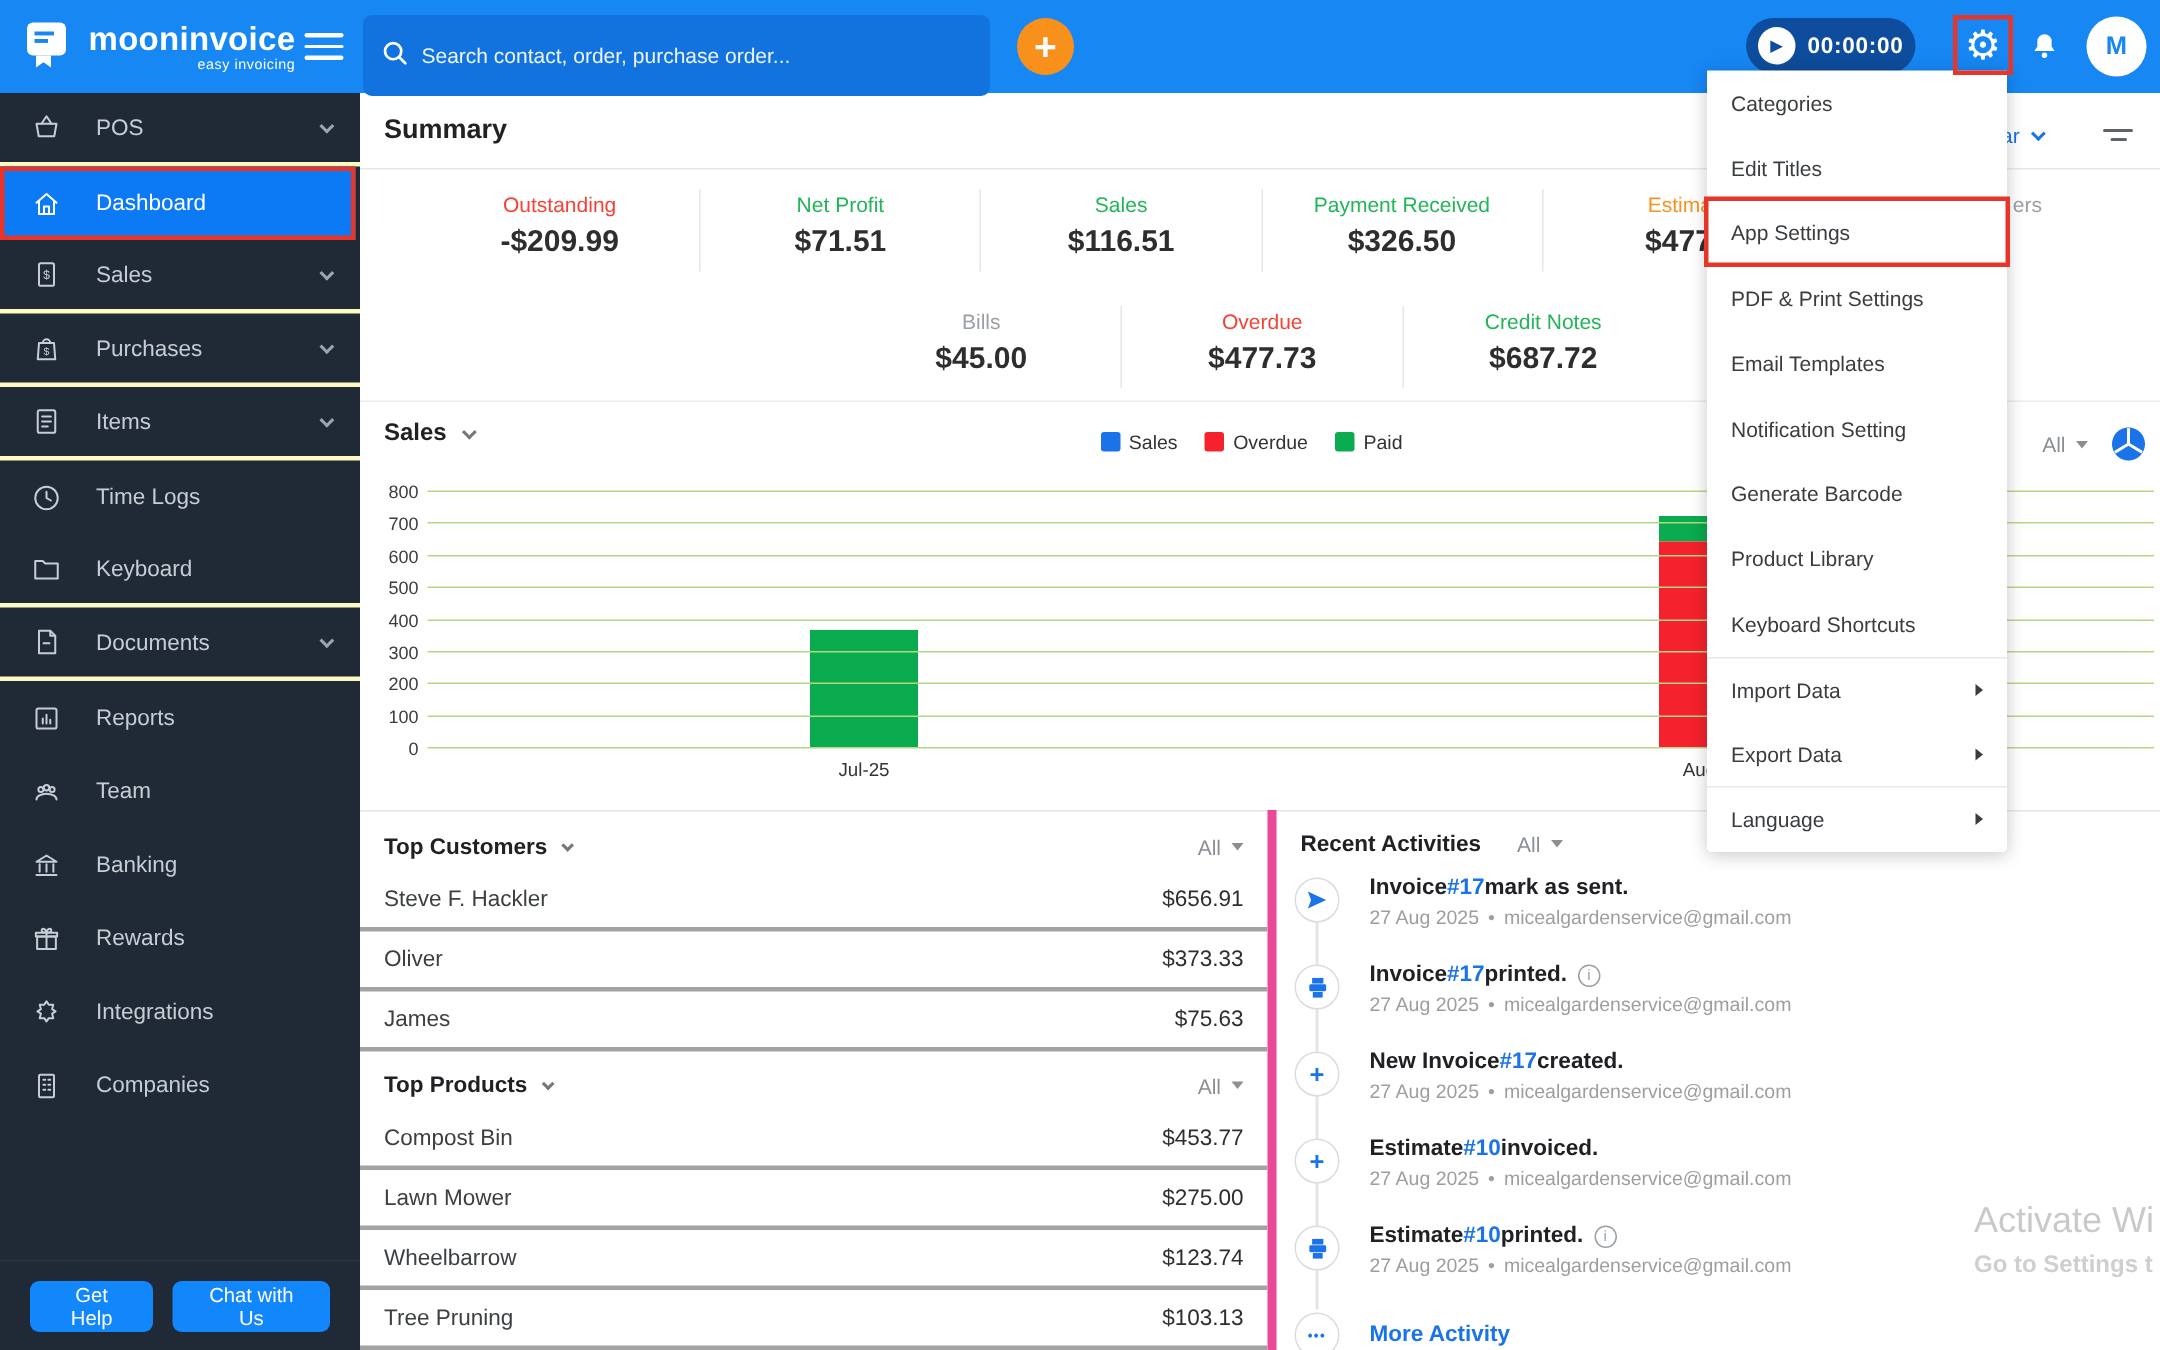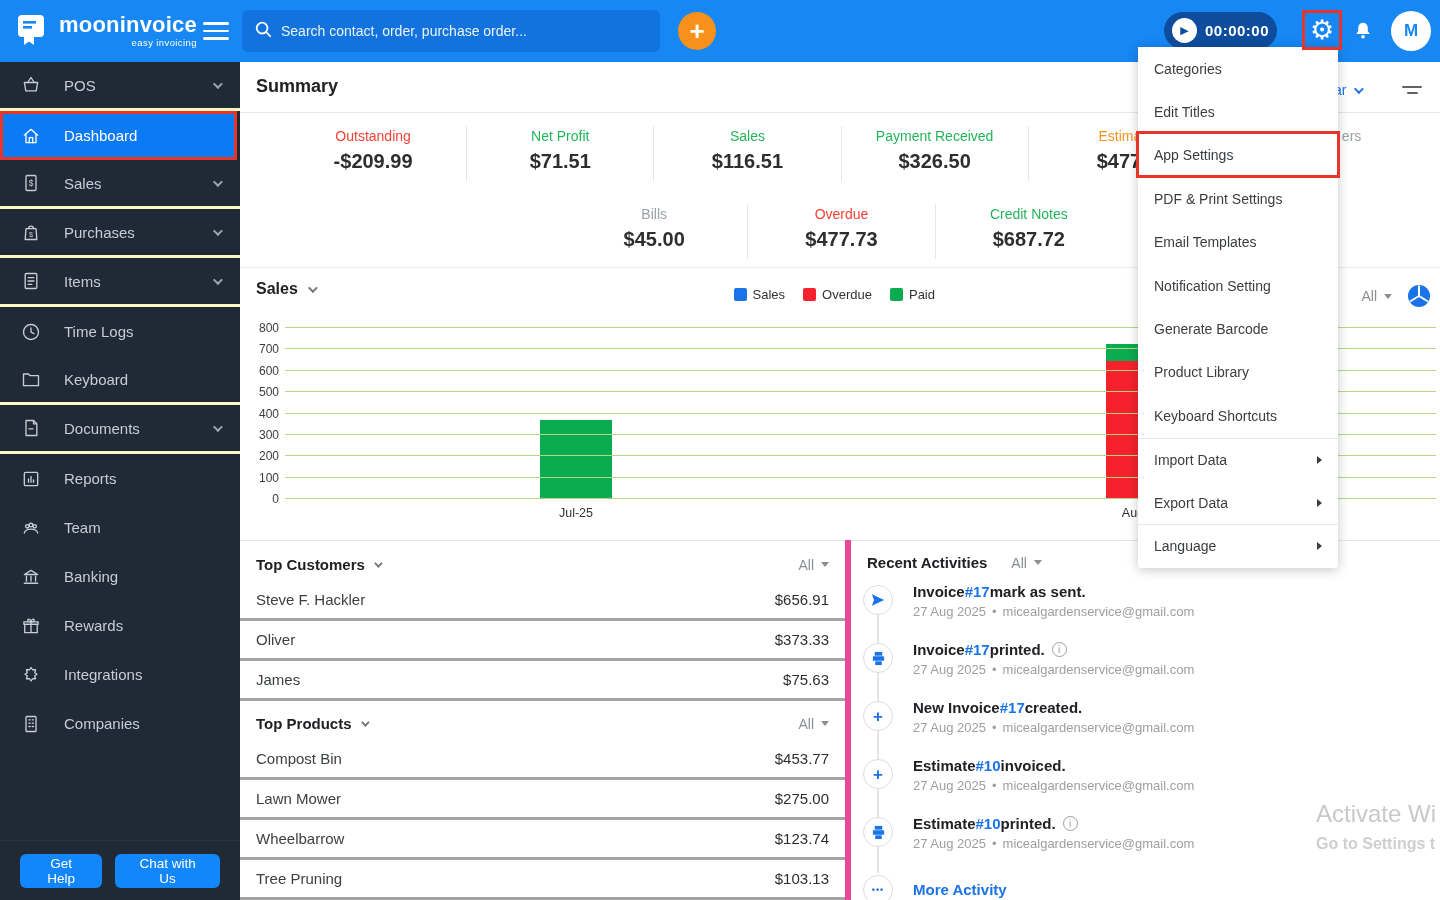--- a/index.html
+++ b/index.html
@@ -7,21 +7,21 @@
   #page { position:relative; width:1440px; height:900px; overflow:hidden; background:#fff; }
 
   
   #topbar { position:absolute; left:0; top:0; width:1440px; height:62px; background:#1787f4; z-index:20; }
   .logo-wrap { position:absolute; left:14px; top:11px; display:flex; align-items:center; gap:9px; }
   .logo-text { color:#fff; line-height:1; }
   .logo-title { font-size:22px; font-weight:bold; letter-spacing:.2px; }
   .logo-sub { font-size:9.5px; text-align:right; margin-top:2px; letter-spacing:.4px; }
   .hamburger { position:absolute; left:203px; top:22px; width:26px; height:18px; display:flex; flex-direction:column; justify-content:space-between; cursor:pointer; }
   .hamburger span { display:block; height:2.6px; background:#fff; border-radius:2px; }
-  .searchbar { position:absolute; left:242px; top:10px; width:418px; height:42px; background:#1373de; border-radius:6px; display:flex; align-items:center; padding:0 12px; }
+  .searchbar { position:absolute; left:242px; top:10px; width:418px; height:54px; background:#1373de; border-radius:6px; display:flex; align-items:center; padding:0 12px; }
   .searchbar input { flex:1; background:transparent; border:none; outline:none; color:#fff; font-size:14px; margin-left:9px; font-family:"Liberation Sans",sans-serif; }
   .searchbar input::placeholder { color:rgba(255,255,255,.92); }
   .add-btn { position:absolute; left:678px; top:12px; width:38px; height:38px; border-radius:50%; background:#f8911c; color:#fff; font-size:26px; display:flex; align-items:center; justify-content:center; cursor:pointer; font-weight:bold; line-height:1; }
   .timer-pill { position:absolute; left:1164px; top:12px; width:113px; height:37px; background:#0e4d9d; border-radius:19px; display:flex; align-items:center; padding:0 8px; gap:8px; }
   .play-circle { width:25px; height:25px; border-radius:50%; background:#fff; color:#0e4d9d; font-size:11px; display:flex; align-items:center; justify-content:center; }
   .timer-text { color:#fff; font-size:15px; font-weight:bold; letter-spacing:.5px; }
   .gear { position:absolute; left:1306px; top:11px; width:32px; height:38px; color:#fff; font-size:27px; display:flex; align-items:center; justify-content:center; cursor:pointer; }
   .bell { position:absolute; left:1352px; top:19px; cursor:pointer; }
   .avatar { position:absolute; left:1391px; top:11px; width:40px; height:40px; border-radius:50%; background:#fff; color:#1787f4; font-weight:bold; font-size:17px; display:flex; align-items:center; justify-content:center; cursor:pointer; }
 
@@ -89,21 +89,21 @@
   .tbl-amt { color:#2e2e31; }
   .sect-gap { height:6px; }
 
   
   .ra-head { display:flex; align-items:center; padding:14px 16px 8px; gap:24px; }
   .ra-list { position:relative; margin:4px 0 0 12px; }
   .ra-line { position:absolute; left:14px; top:20px; bottom:40px; width:2px; background:#e3e6e9; }
   .ra-item { display:flex; align-items:flex-start; height:58px; position:relative; }
   .ra-ico { width:30px; height:30px; border-radius:50%; border:1px solid #dadce0; background:#fff; display:flex; align-items:center; justify-content:center; position:relative; z-index:1; margin-top:2px; }
   .ra-body { margin-left:20px; }
-  .ra-title { font-size:15px; color:#202124; font-weight:600; display:flex; align-items:center; }
+  .ra-title { font-size:15px; color:#202124; font-weight:600; display:flex; align-items:flex-end; }
   .ra-ref { color:#1a73e8; }
   .info-i { display:inline-flex; width:15px; height:15px; border:1.5px solid #9aa0a6; border-radius:50%; color:#9aa0a6; font-size:10px; align-items:center; justify-content:center; margin-left:7px; font-weight:normal; }
   .ra-meta { font-size:13px; color:#9e9e9e; margin-top:4px; display:flex; align-items:center; gap:6px; }
   .ra-more { color:#1a73e8; font-weight:bold; font-size:15px; margin-left:20px; margin-top:8px; cursor:pointer; }
   .plus-glyph { color:#1a73e8; font-size:17px; font-weight:bold; line-height:1; }
   .dots-glyph { color:#1a73e8; font-size:9px; letter-spacing:1px; font-weight:bold; }
 
   
   #settings-menu { position:absolute; left:1138px; top:47px; width:200px; background:#fff; z-index:50; box-shadow:0 2px 12px rgba(0,0,0,.22); border-radius:0 0 3px 3px; }
   .menu-item { height:43.4px; display:flex; align-items:center; padding:0 16px; font-size:14px; color:#3a3d40; cursor:pointer; }

